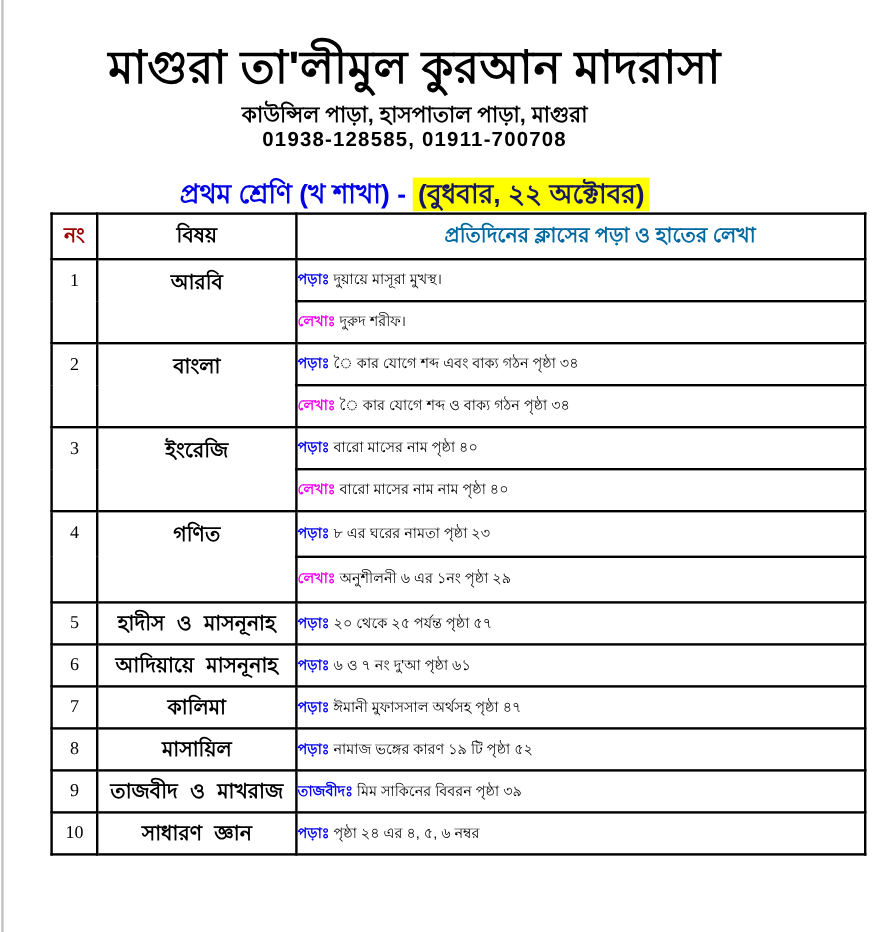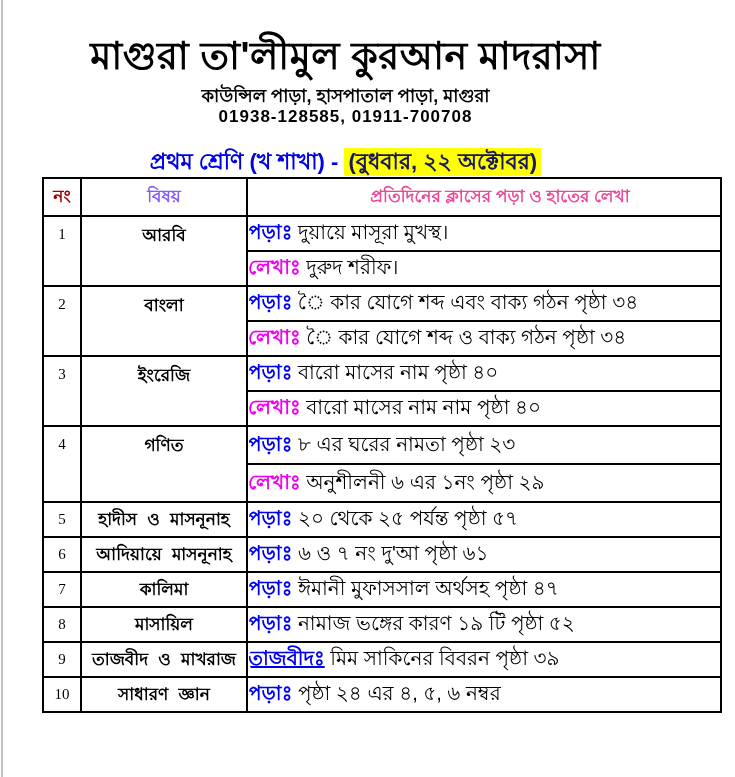--- a/index.html
+++ b/index.html
@@ -49,24 +49,23 @@
   }
   td.no.span2{vertical-align:top;padding-top:9px;}
   td.no.single{vertical-align:middle;}
   td.subj{
     text-align:center;font-weight:bold;font-size:17px;
   }
   td.subj.span2{vertical-align:top;padding-top:5px;}
   td.subj.single{vertical-align:middle;font-family:Liberation Mono, monospace;}
   td.lesson{
     vertical-align:middle;
-    font-size:20px;
+    font-size:12px;
     padding-left:6px;
     height:33px;
-    border-radius:16px;
   }
   tr.sub{height:35px;}
   tr.sub4{height:38px;}
   tr.single{height:35px;}
   .lbl{font-weight:bold;}
 </style>
 </head>
 <body>
 
 <div class="page-edge-line"></div>
@@ -81,22 +80,22 @@
 <table class="sched">
   <colgroup>
     <col style="width:38px">
       <col style="width:166px">
       <col>
   </colgroup>
 
   <tbody>
       <tr>
     <td class="h" style="color: rgb(155, 0, 0);">নং</td>
-    <td class="h" style="color: #8b5cf6;">বিষয়</td>
-    <td class="h" style="color: #ec4899; padding-left: 32px;">প্রতিদিনের ক্লাসের পড়া ও হাতের লেখা</td>
+    <td class="h" style="color: #000000;">বিষয়</td>
+    <td class="h" style="color: #0369a1; padding-left: 32px;">প্রতিদিনের ক্লাসের পড়া ও হাতের লেখা</td>
   </tr>
 
   <tr class="sub">
     <td class="no span2" rowspan="2">1</td>
     <td class="subj span2" rowspan="2">আরবি</td>
     <td class="lesson"><span class="lbl" style="color: rgb(0, 0, 240);">পড়াঃ</span> <span>দুয়ায়ে মাসূরা মুখস্থ।</span></td>
   </tr>
   <tr class="sub">
     <td class="lesson"><span class="lbl" style="color: rgb(240, 0, 240);">লেখাঃ</span> <span>দুরুদ শরীফ।</span></td>
   </tr>
@@ -144,21 +143,21 @@
     <td class="lesson"><span class="lbl" style="color: rgb(0, 0, 240);">পড়াঃ</span> <span>ঈমানী মুফাসসাল অর্থসহ পৃষ্ঠা ৪৭</span></td>
   </tr>
   <tr class="single">
     <td class="no single">8</td>
     <td class="subj single">মাসায়িল</td>
     <td class="lesson"><span class="lbl" style="color: rgb(0, 0, 240);">পড়াঃ</span> <span>নামাজ ভঙ্গের কারণ ১৯ টি পৃষ্ঠা ৫২</span></td>
   </tr>
   <tr class="single">
     <td class="no single">9</td>
     <td class="subj single">তাজবীদ ও মাখরাজ</td>
-    <td class="lesson"><span class="lbl" style="color: rgb(0, 0, 240); text-decoration: underline;">তাজবীদঃ</span> <span>মিম সাকিনের বিবরন পৃষ্ঠা ৩৯</span></td>
+    <td class="lesson"><span class="lbl" style="color: rgb(0, 0, 240);">তাজবীদঃ</span> <span>মিম সাকিনের বিবরন পৃষ্ঠা ৩৯</span></td>
   </tr>
   <tr class="single">
     <td class="no single">10</td>
     <td class="subj single">সাধারণ জ্ঞান</td>
     <td class="lesson"><span class="lbl" style="color: rgb(0, 0, 240);">পড়াঃ</span> <span>পৃষ্ঠা ২৪ এর  ৪, ৫, ৬ নম্বর</span></td>
   </tr>
 </tbody>
   </table>
 
 </body></html>

